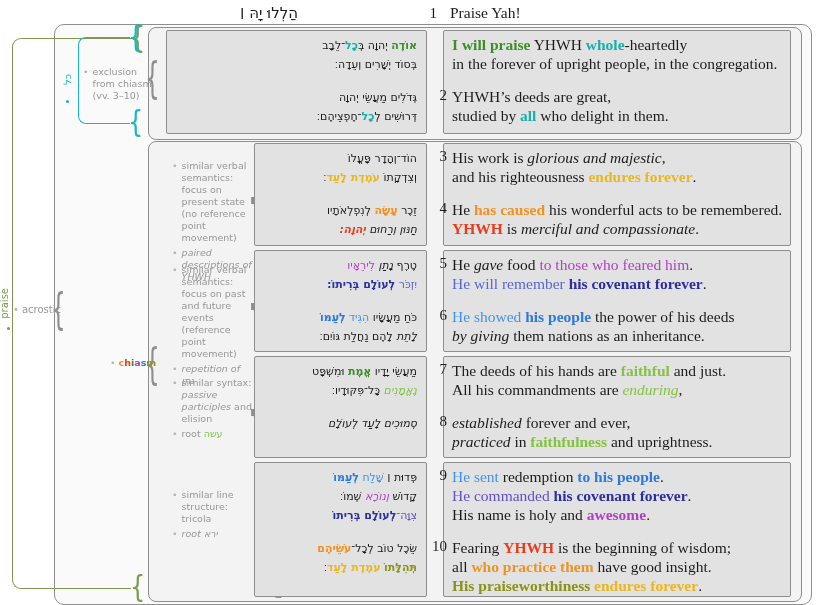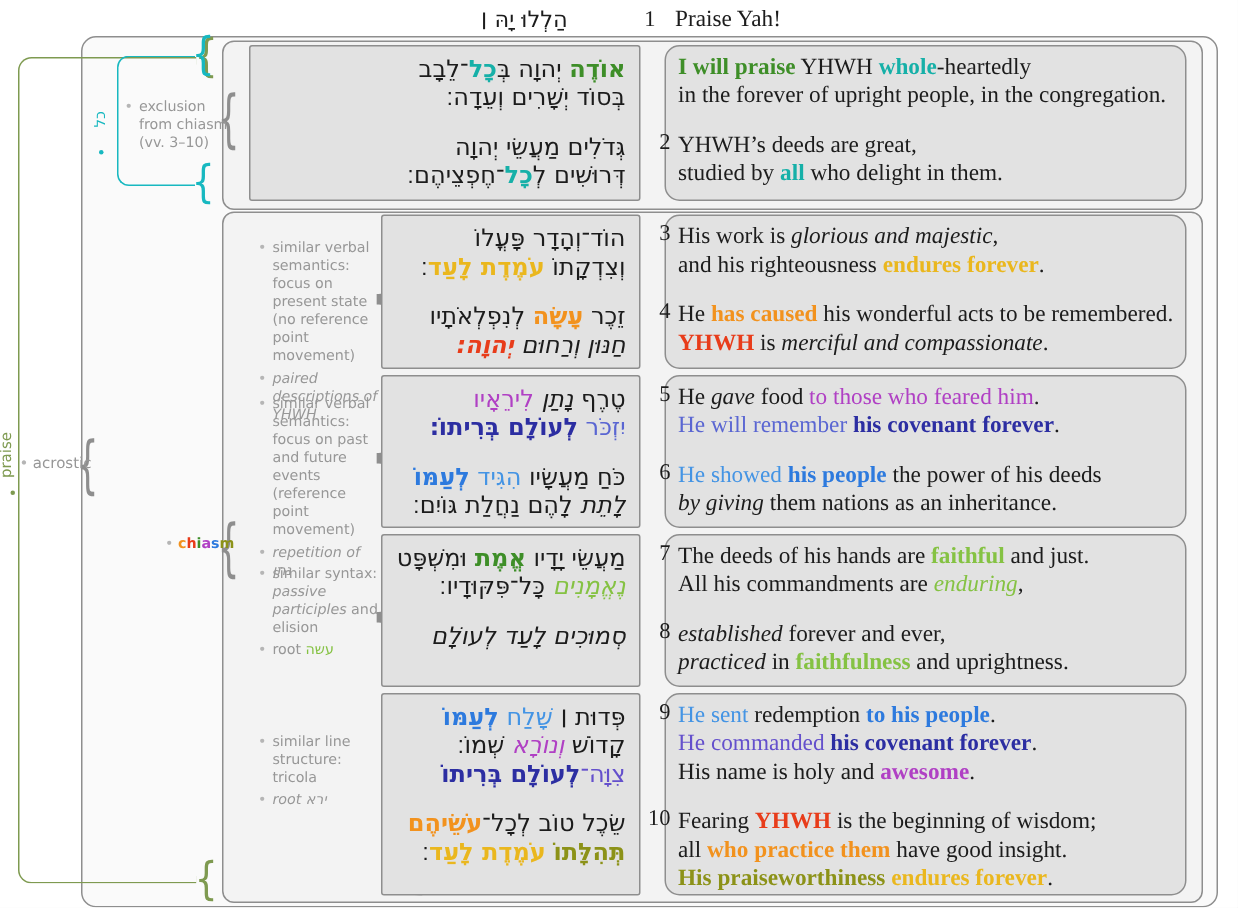--- a/index.html
+++ b/index.html
@@ -9,34 +9,34 @@
   .g{color:#3e8e28}.lg{color:#85c243}.tl{color:#16b0a8}.y{color:#eab71e}.o{color:#f2921e}
   .r{color:#e83c1a}.pu{color:#b040c4}.vi{color:#6450cc}.rb{color:#5a66d2}.sb{color:#4494e4}
   .bl{color:#2d7ade}.db{color:#2c2ea2}.ol{color:#8c9218}
   .b{font-weight:bold}.i{font-style:italic}
   
   .box{position:absolute;border:1.3px solid #8e8e8e;border-radius:10px;}
   #acrostic-box{left:54px;top:24px;width:756px;height:579px;background:#fafafa;}
   #exclusion-box{left:148px;top:27px;width:652px;height:111px;background:#f3f3f3;border-radius:8px;}
   #chiasm-box{left:148px;top:141px;width:652px;height:459px;background:#f3f3f3;border-radius:8px;}
   
-  #hdr-heb{position:absolute;left:257px;top:4px;width:185px;text-align:center;font-size:15px;
+  #hdr-heb{position:absolute;left:240px;top:4px;width:185px;text-align:left;font-size:15px;
            font-family:"DejaVu Sans",sans-serif;}
   #hdr-num{position:absolute;left:421px;top:5px;width:16px;text-align:right;font-size:15px;}
   #hdr-eng{position:absolute;left:450px;top:4px;font-size:15.5px;}
   
   .row{position:absolute;left:0;width:825px;}
   .r0{top:30px;height:104px}.r1{top:143px;height:103px}.r2{top:250px;height:102px}
   .r3{top:356px;height:102px}.r4{top:462px;height:135px}
   .heb,.eng{position:absolute;top:0;bottom:0;background:#e2e2e2;border:1px solid #8e8e8e;
             border-radius:2px;box-sizing:border-box;}
   .heb{right:398px;left:254px;padding:5px 9px 0 6px;text-align:right;
-       font-family:"DejaVu Sans",sans-serif;font-size:16px;direction:rtl;}
+       font-family:"DejaVu Sans",sans-serif;font-size:11px;direction:rtl;}
   .r0 .heb{left:166px;}
-  .eng{left:443px;right:34px;padding:4px 8px 0 8px;font-size:15.5px;border-radius:10px;}
+  .eng{left:443px;right:34px;padding:4px 8px 0 8px;font-size:15.5px;}
   .verse{margin:0 0 14px 0;position:relative;}
   .hline,.eline{line-height:19px;white-space:nowrap;}
   .vnum{position:absolute;left:-22px;top:0;width:17px;text-align:right;font-size:15px;
         color:#1c1c1c;font-family:"Liberation Serif",serif;}
   
   .notes{position:absolute;width:82px;font-family:"DejaVu Sans",sans-serif;font-size:9.5px;
          line-height:12px;color:#979797;text-align:left;}
   .r0 .notes{left:83px;top:36px;width:70px;}
   .r1 .notes{left:172px;top:17px}.r2 .notes{left:172px;top:14px}
   .r3 .notes{left:172px;top:21px}.r4 .notes{left:172px;top:27px}

